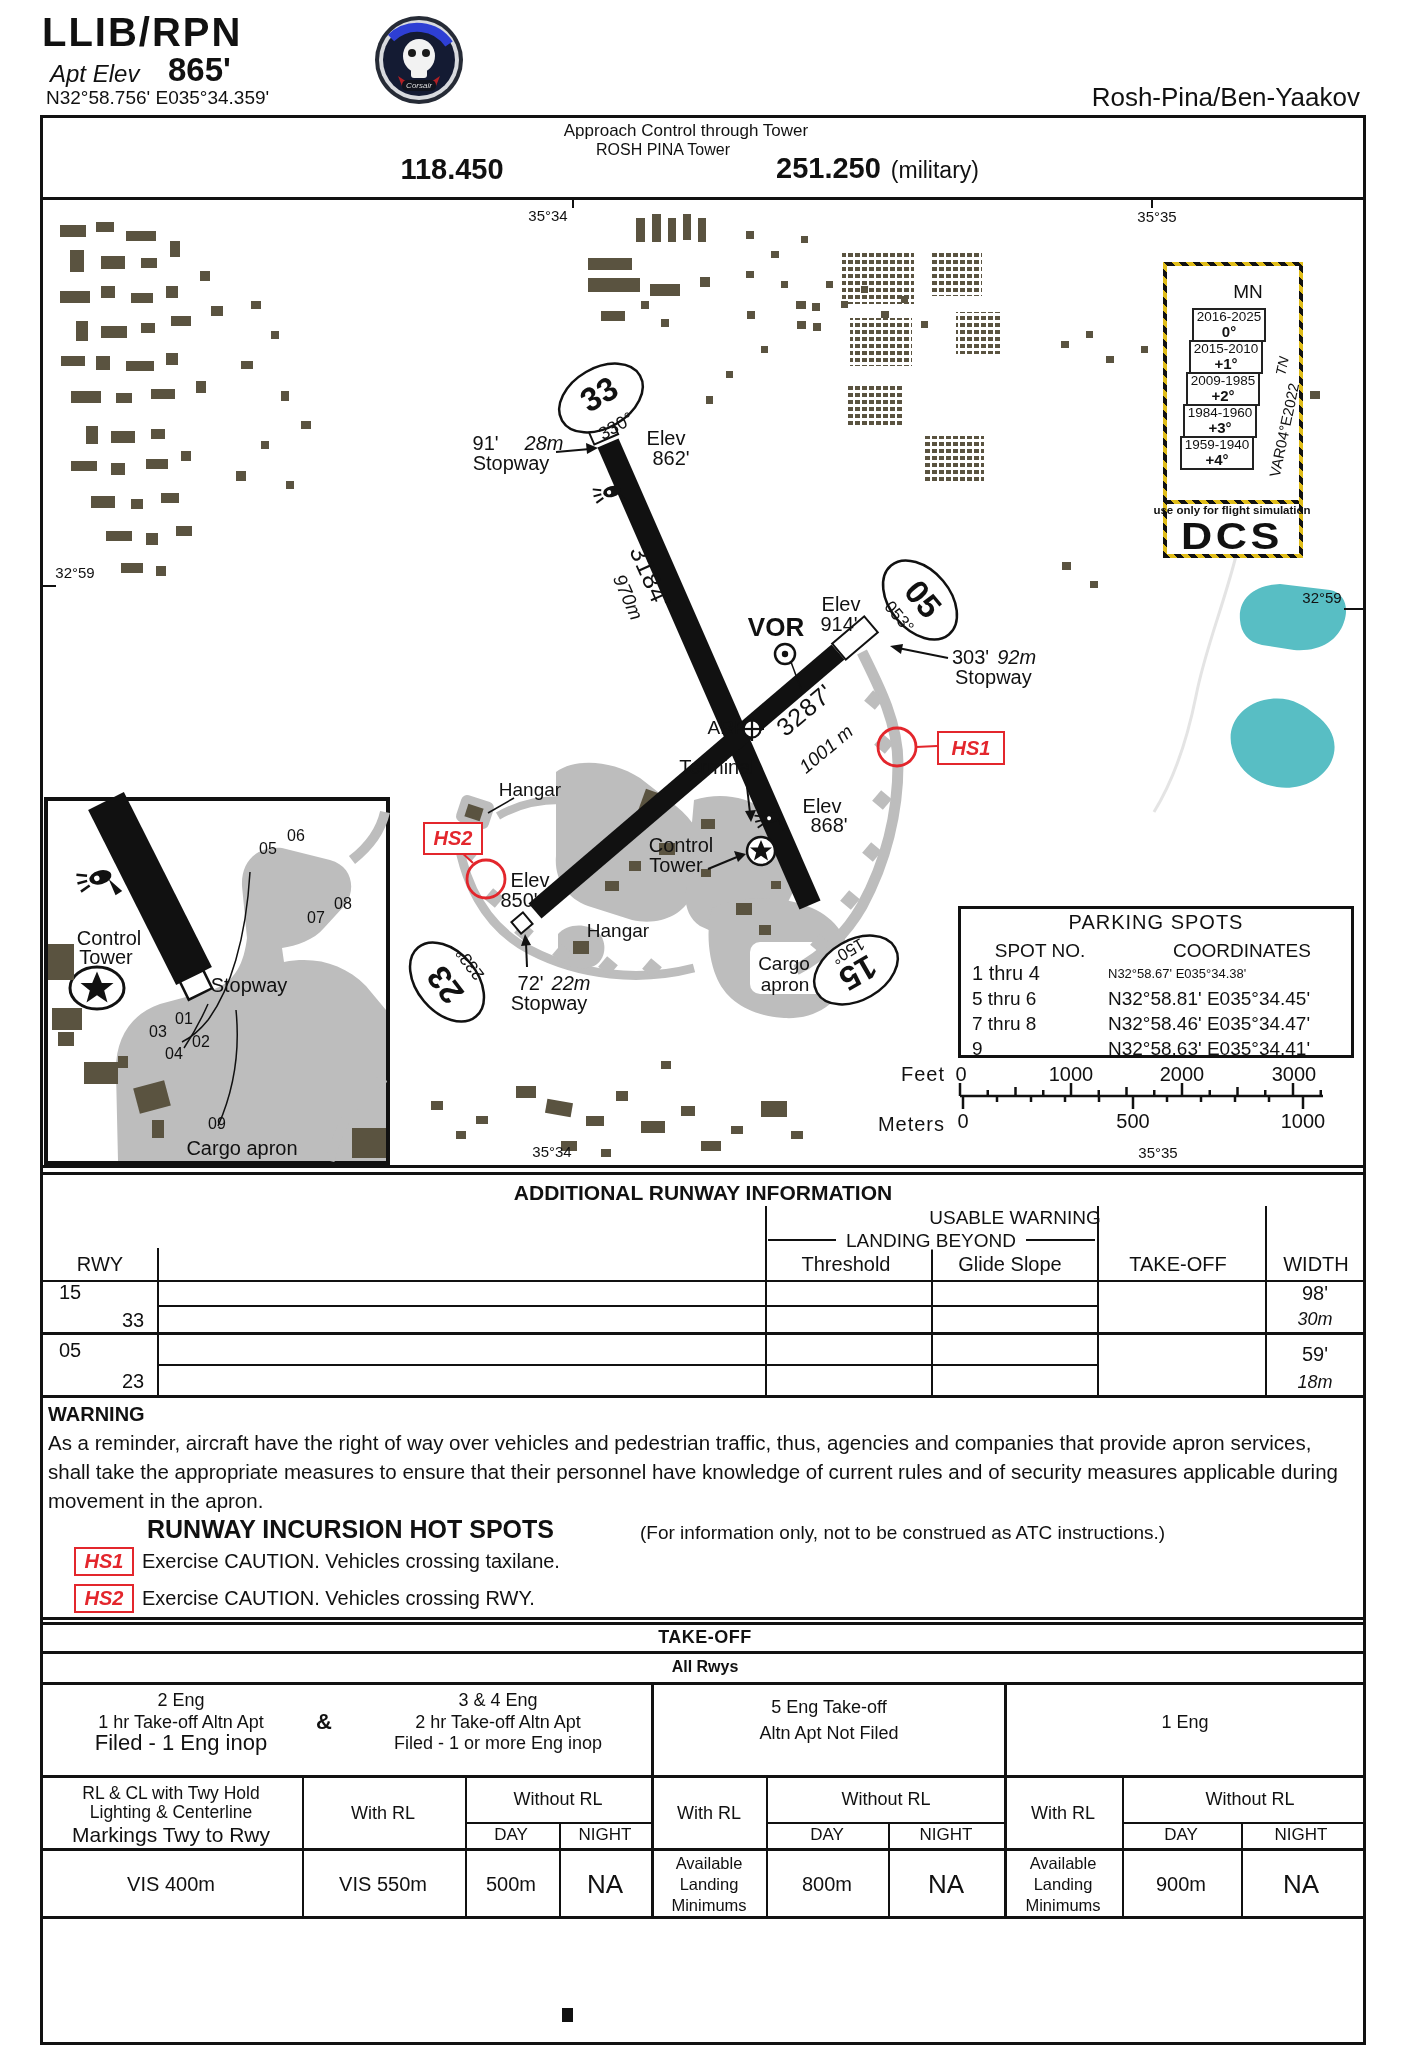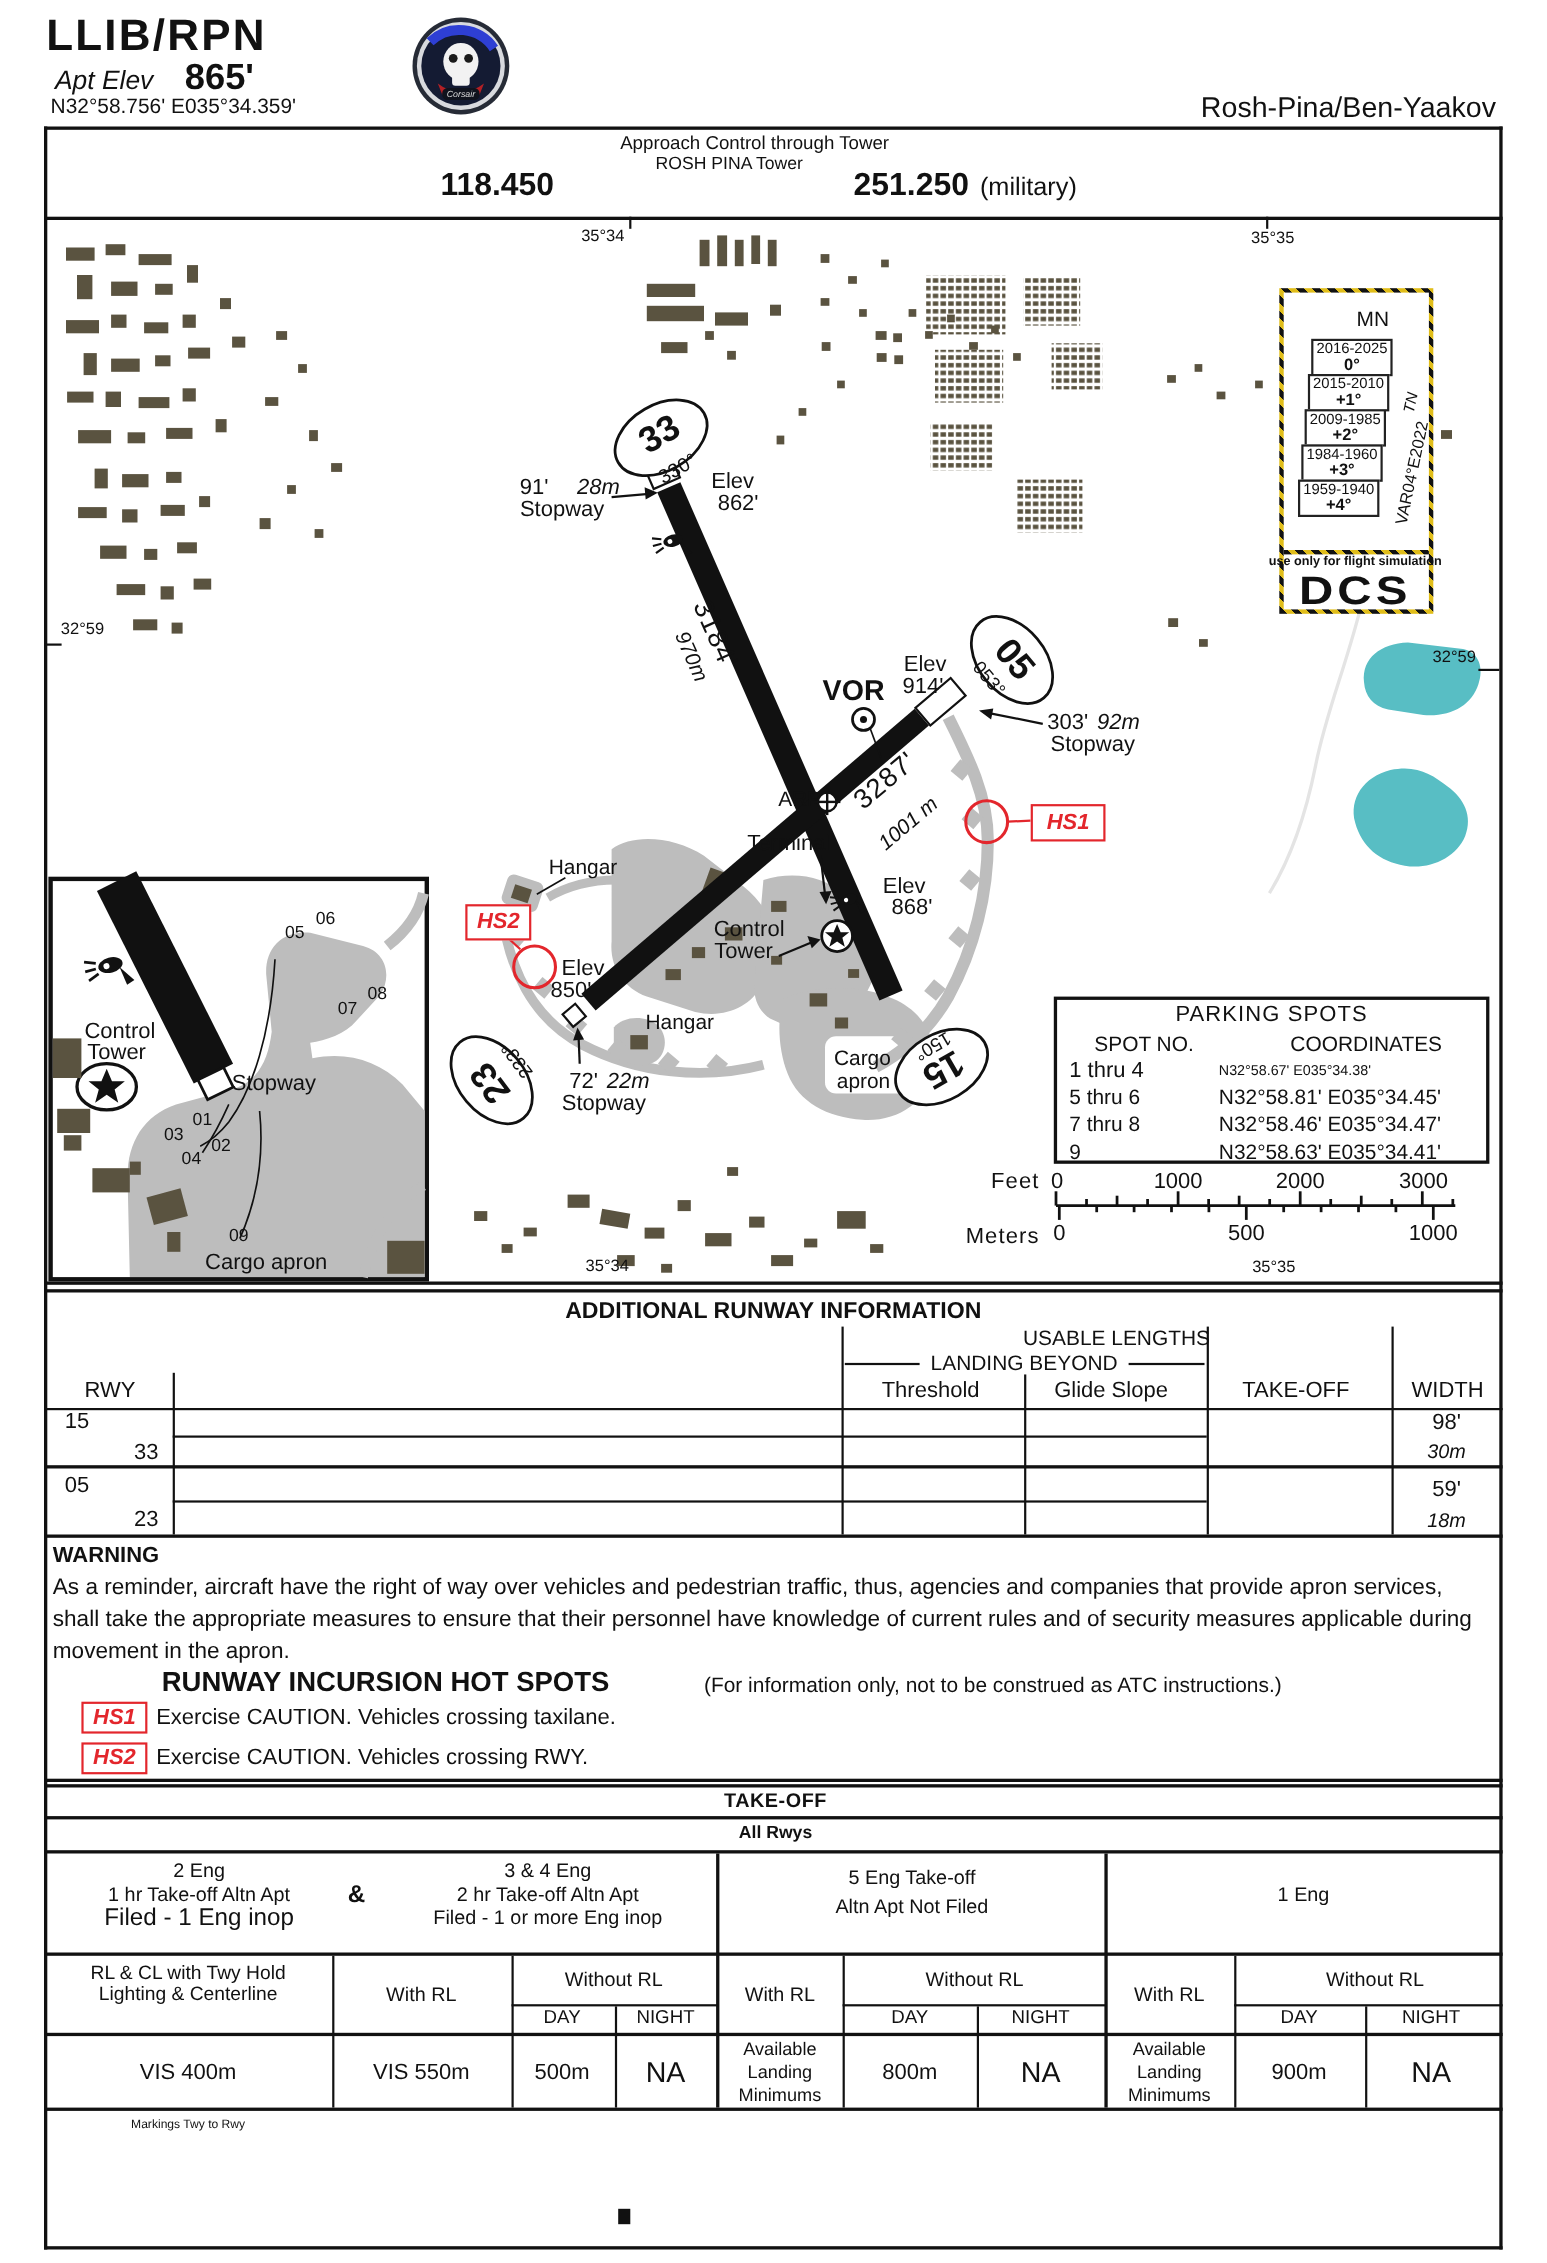--- a/index.html
+++ b/index.html
@@ -517,21 +517,21 @@
   <div class="t c" style="left:961px;top:1074px;font-size:20px">0</div>
   <div class="t c" style="left:1071px;top:1074px;font-size:20px">1000</div>
   <div class="t c" style="left:1182px;top:1074px;font-size:20px">2000</div>
   <div class="t c" style="left:1294px;top:1074px;font-size:20px">3000</div>
   <div class="t r" style="left:945px;top:1124px;font-size:20px;letter-spacing:1px">Meters</div>
   <div class="t c" style="left:963px;top:1121px;font-size:20px">0</div>
   <div class="t c" style="left:1133px;top:1121px;font-size:20px">500</div>
   <div class="t c" style="left:1303px;top:1121px;font-size:20px">1000</div>
 
   <div class="t c b" style="left:703px;top:1192px;font-size:21px">ADDITIONAL RUNWAY INFORMATION</div>
-  <div class="t c" style="left:1015px;top:1217px;font-size:19px">USABLE LENGTHS</div>
+  <div class="t c" style="left:1015px;top:1217px;font-size:19px">USABLE WARNING</div>
   <div class="t c" style="left:931px;top:1240px;font-size:19px;background:#fff;padding:0 10px;z-index:5">LANDING BEYOND</div>
   <div class="t c" style="left:100px;top:1264px;font-size:20px">RWY</div>
   <div class="t c" style="left:846px;top:1264px;font-size:20px">Threshold</div>
   <div class="t c" style="left:1010px;top:1264px;font-size:20px">Glide Slope</div>
   <div class="t c" style="left:1178px;top:1264px;font-size:20px">TAKE-OFF</div>
   <div class="t c" style="left:1316px;top:1264px;font-size:20px">WIDTH</div>
   <div class="t c" style="left:70px;top:1292px;font-size:20px">15</div>
   <div class="t c" style="left:133px;top:1320px;font-size:20px">33</div>
   <div class="t c" style="left:1315px;top:1293px;font-size:20px">98'</div>
   <div class="t c it" style="left:1315px;top:1319px;font-size:18px">30m</div>
@@ -560,21 +560,21 @@
   <div class="t c" style="left:181px;top:1743px;font-size:22px">Filed - 1 Eng inop</div>
   <div class="t c" style="left:324px;top:1722px;font-size:22px;font-weight:600">&amp;</div>
   <div class="t c" style="left:498px;top:1700px;font-size:18px">3 &amp; 4 Eng</div>
   <div class="t c" style="left:498px;top:1722px;font-size:18px">2 hr Take-off Altn Apt</div>
   <div class="t c" style="left:498px;top:1743px;font-size:18px">Filed - 1 or more Eng inop</div>
   <div class="t c" style="left:829px;top:1707px;font-size:18px">5 Eng Take-off</div>
   <div class="t c" style="left:829px;top:1733px;font-size:18px">Altn Apt Not Filed</div>
   <div class="t c" style="left:1185px;top:1722px;font-size:18px">1 Eng</div>
   <div class="t c" style="left:171px;top:1794px;font-size:17.5px">RL &amp; CL with Twy Hold</div>
   <div class="t c" style="left:171px;top:1813px;font-size:17.5px">Lighting &amp; Centerline</div>
-  <div class="t c" style="left:171px;top:1932px;font-size:11px">Markings Twy to Rwy</div>
+  <div class="t c" style="left:171px;top:1834px;font-size:21px">Markings Twy to Rwy</div>
   <div class="t c" style="left:383px;top:1813px;font-size:18px">With RL</div>
   <div class="t c" style="left:558px;top:1799px;font-size:18px">Without RL</div>
   <div class="t c" style="left:511px;top:1834px;font-size:17px">DAY</div>
   <div class="t c" style="left:605px;top:1834px;font-size:17px">NIGHT</div>
   <div class="t c" style="left:709px;top:1813px;font-size:18px">With RL</div>
   <div class="t c" style="left:886px;top:1799px;font-size:18px">Without RL</div>
   <div class="t c" style="left:827px;top:1834px;font-size:17px">DAY</div>
   <div class="t c" style="left:946px;top:1834px;font-size:17px">NIGHT</div>
   <div class="t c" style="left:1063px;top:1813px;font-size:18px">With RL</div>
   <div class="t c" style="left:1250px;top:1799px;font-size:18px">Without RL</div>

